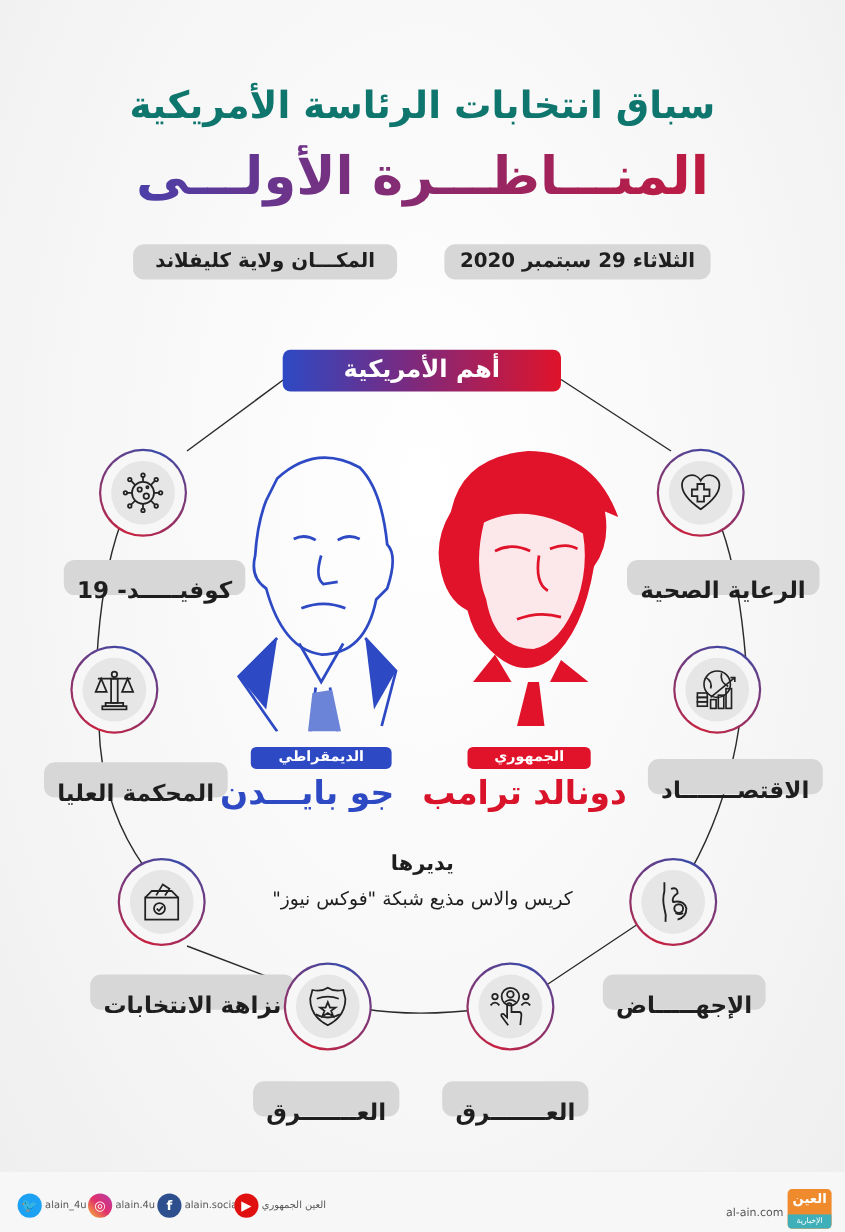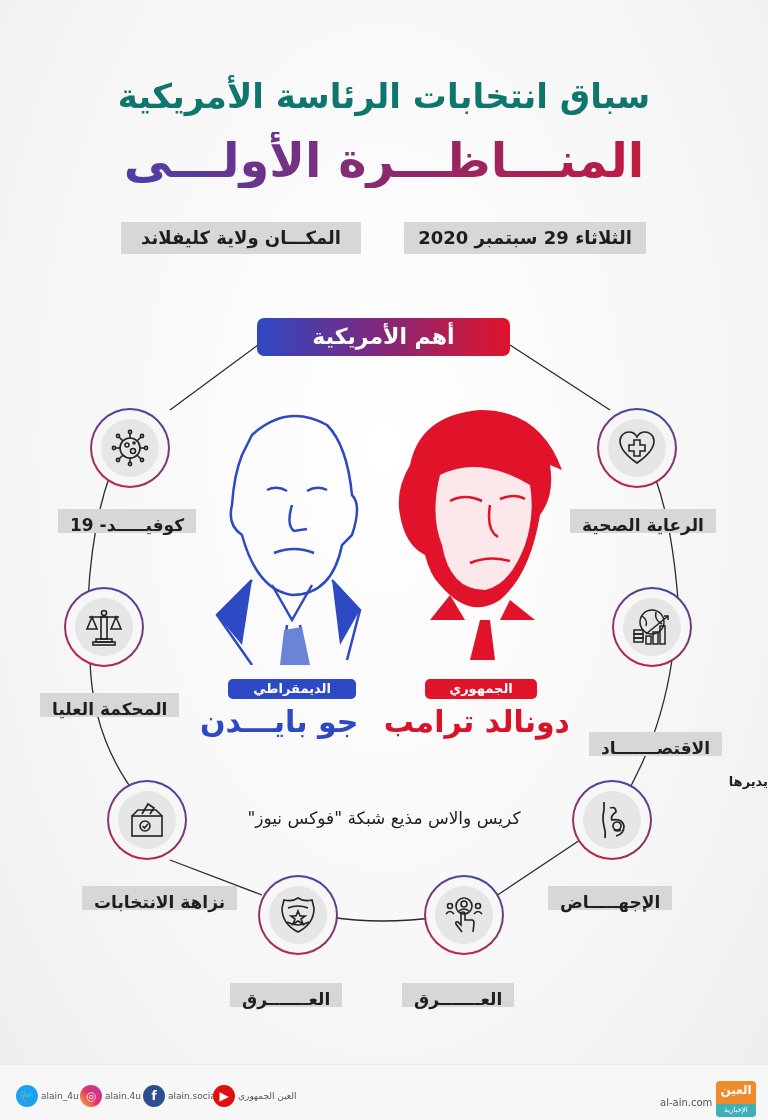--- a/index.html
+++ b/index.html
@@ -2,35 +2,35 @@
 <html><head>
 <meta charset="utf-8">
 <style>
 *{box-sizing:border-box;margin:0;padding:0}
 html,body{width:768px;height:1120px;overflow:hidden}
 body{background:radial-gradient(ellipse at 50% 40%,#ffffff 0%,#f6f6f6 60%,#eeeeee 100%);font-family:"DejaVu Sans",sans-serif;position:relative;direction:rtl}
 .abs{position:absolute}
 #title1{left:0;width:768px;top:76px;text-align:center;font-size:34px;font-weight:bold;color:#0f766e}
 #title2{left:0;width:768px;top:132px;text-align:center;font-size:48px;font-weight:bold;
  background:linear-gradient(270deg,#d9132a 0%,#8a2a6e 50%,#2d49c4 100%);-webkit-background-clip:text;background-clip:text;color:transparent}
-.pill{background:#d7d7d7;border-radius:0;color:#1e1e1e;font-weight:bold;text-align:center;white-space:nowrap}
+.pill{background:#d7d7d7;border-radius:10px;color:#1e1e1e;font-weight:bold;text-align:center;white-space:nowrap}
 #date{left:404px;top:222px;width:242px;height:32px;line-height:32px;font-size:18px}
 #place{left:121px;top:222px;width:240px;height:32px;line-height:32px;font-size:18px}
 #topics{left:257px;top:318px;width:253px;height:38px;line-height:38px;border-radius:7px;color:#fff;font-weight:bold;font-size:22px;text-align:center;
  background:linear-gradient(270deg,#e0132a 0%,#7a2a80 55%,#2d49c4 100%)}
 svg.ring{left:0;top:0}
 .node{width:80px;height:80px;border-radius:50%;display:flex;align-items:center;justify-content:center;
  background:conic-gradient(from 200deg,#c8223f,#3a4aa8,#c8223f)}
 .node .inner{width:76px;height:76px;border-radius:50%;background:#f7f7f7;display:flex;align-items:center;justify-content:center}
 .node .core{width:58px;height:58px;border-radius:50%;background:#e6e6e6;display:flex;align-items:center;justify-content:center}
-.lbl{height:24px;line-height:24px;font-size:17px;padding:4px 12px}
+.lbl{height:24px;line-height:24px;font-size:21px;padding:16px 12px}
 .party{height:20px;line-height:20px;border-radius:5px;color:#fff;font-weight:bold;font-size:13px;text-align:center;padding:0 10px}
 .name{font-size:30px;font-weight:bold;text-align:left;white-space:nowrap}
 .portrait{width:150px;height:260px}
-#mod-title{left:0;width:768px;top:774px;font-size:13px;font-weight:bold;color:#1e1e1e}
+#mod-title{left:0;width:768px;top:774px;text-align:center;font-size:19px;font-weight:bold;color:#1e1e1e}
 #mod-text{left:0;width:768px;top:808px;text-align:center;font-size:17px;color:#1e1e1e}
 #footer{left:0;top:1064px;width:768px;height:56px;background:#f7f7f7;border-top:1px solid #ececec;direction:ltr}
 .soc{position:absolute;top:20px;display:flex;align-items:center;gap:3px;font-size:9px;color:#555}
 .soc .ic{width:22px;height:22px;border-radius:50%;display:flex;align-items:center;justify-content:center;color:#fff;font-weight:bold;font-size:12px}
 #site{position:absolute;left:660px;top:32px;font-size:10px;color:#555}
 #logo{position:absolute;left:716px;top:16px;width:40px;height:36px;border-radius:4px;overflow:hidden;background:#ef8b2c}
 #logo .bot{position:absolute;left:0;bottom:0;width:40px;height:13px;background:#3fb0b9;color:#fff;font-size:7px;text-align:center;line-height:13px}
 #logo .top{position:absolute;left:0;top:2px;width:40px;text-align:center;color:#fff;font-size:12px;font-weight:bold}
 </style>
 </head>
@@ -128,21 +128,21 @@
           <rect x="2" y="30" width="9" height="4"></rect>
       <rect x="14" y="28" width="5" height="8"></rect>
           <rect x="21" y="24" width="5" height="12"></rect>
           <rect x="28" y="18" width="5" height="18"></rect>
       <path d="M14 26 L36 8"></path>
           <path d="M32 8 H36 V12"></path>
     </svg>
   </div>
     </div>
 </div>
-<div class="abs pill lbl" style="left:589px;top:732px">الاقتصـــــــاد</div>
+<div class="abs pill lbl" style="left:589px;top:690px">الاقتصـــــــاد</div>
 
 <div class="abs node" style="left:107px;top:780px">
   <div class="inner">
       <div class="core">
     <svg width="38" height="36" viewBox="0 0 38 36" fill="none" stroke="#222" stroke-width="1.6">
       <path d="M4 14 L10 8 H28 L34 14"></path>
           <rect x="4" y="14" width="30" height="20"></rect>
       <path d="M14 12 L20 2 L26 6 L22 12"></path>
           <circle cx="17" cy="24" r="5"></circle>
           <path d="M14.5 24 L16.5 26 L20 22"></path>

